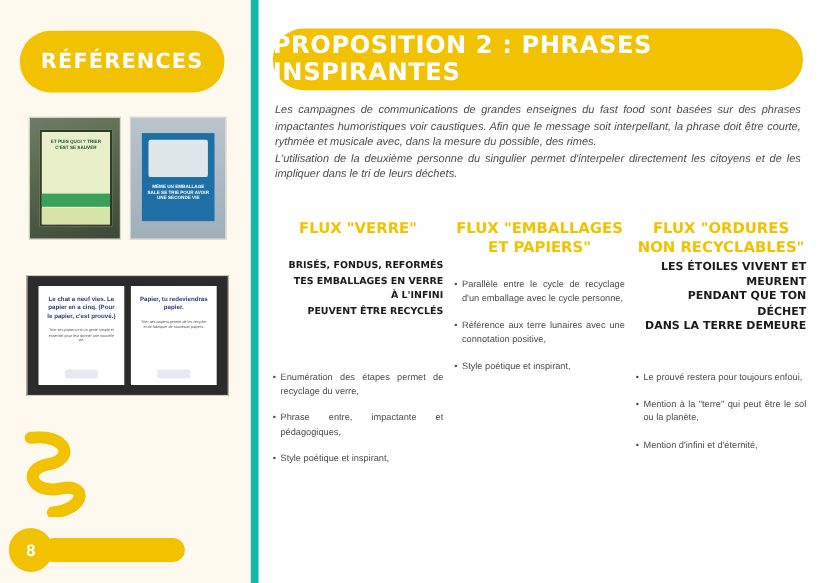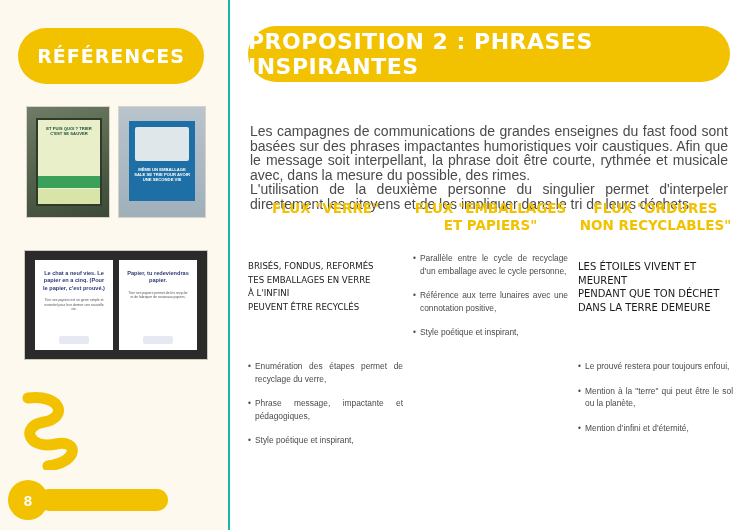--- a/index.html
+++ b/index.html
@@ -20,21 +20,21 @@
     background: #ffffff;
   }
   
   .sidebar {
     position: absolute;
     left: 0;
     top: 0;
     width: 228px;
     height: 530px;
     background: #fdf9ef;
-    border-right: 2px solid #14b8a6;
+    border-right: 7px solid #14b8a6;
   }
   .sidebar-title-pill {
     position: absolute;
     left: 18px;
     top: 28px;
     width: 186px;
     height: 56px;
     background: #f2c200;
     border-radius: 28px;
     display: flex;
@@ -239,26 +239,27 @@
     font-family: "DejaVu Sans", sans-serif;
     font-weight: bold;
     font-size: 22px;
     letter-spacing: 0.5px;
     font-variant: small-caps;
     text-transform: uppercase;
   }
   .intro {
     position: absolute;
     left: 22px;
-    top: 124px;
+    top: 94px;
     width: 478px;
-    font-size: 14px;
+    font-size: 10px;
     line-height: 14.5px;
     color: #4a4a4a;
     text-align: justify;
+    font-style: italic;
   }
   .intro p { margin: 0; }
   .columns {
     position: absolute;
     left: 20px;
     top: 200px;
     width: 486px;
     display: flex;
     gap: 10px;
   }
@@ -270,27 +271,27 @@
     font-family: "DejaVu Sans", sans-serif;
     font-weight: bold;
     font-size: 13.5px;
     line-height: 17px;
     text-align: center;
     font-variant: small-caps;
     text-transform: uppercase;
     min-height: 36px;
   }
   .col-quote {
-    margin-top: 24px;
+    margin-top: 0;
     color: #1a1a1a;
     font-family: "DejaVu Sans", sans-serif;
-    font-weight: normal;
+    font-weight: bold;
     font-size: 8.6px;
     line-height: 13.5px;
-    text-align: left;
+    text-align: right;
     text-transform: uppercase;
     min-height: 84px;
   }
   .col-quote.small {
     font-size: 10px;
   }
   .bullets {
     margin-top: 16px;
   }
   .bullet {
@@ -377,21 +378,21 @@
 TES EMBALLAGES EN VERRE
 À L'INFINI
 PEUVENT ÊTRE RECYCLÉS</div>
         <div class="bullets">
           <div class="bullet">
             <span class="dot">•</span>
             <span class="btext">Enumération des étapes permet de recyclage du verre,</span>
           </div>
           <div class="bullet">
             <span class="dot">•</span>
-            <span class="btext">Phrase message, impactante et pédagogiques,</span>
+            <span class="btext">Phrase entre, impactante et pédagogiques,</span>
           </div>
           <div class="bullet">
             <span class="dot">•</span>
             <span class="btext">Style poétique et inspirant,</span>
           </div>
         </div>
       </div>
 
       <div class="col">
         <div class="col-head">Flux "emballages et papiers"</div>

